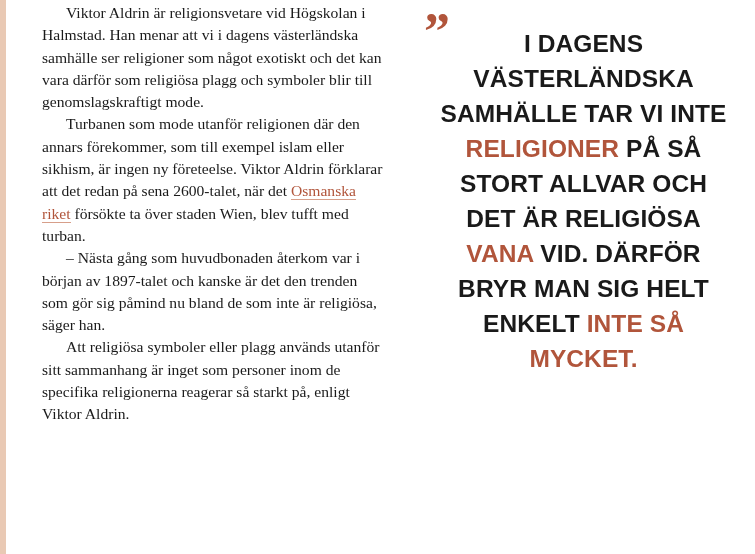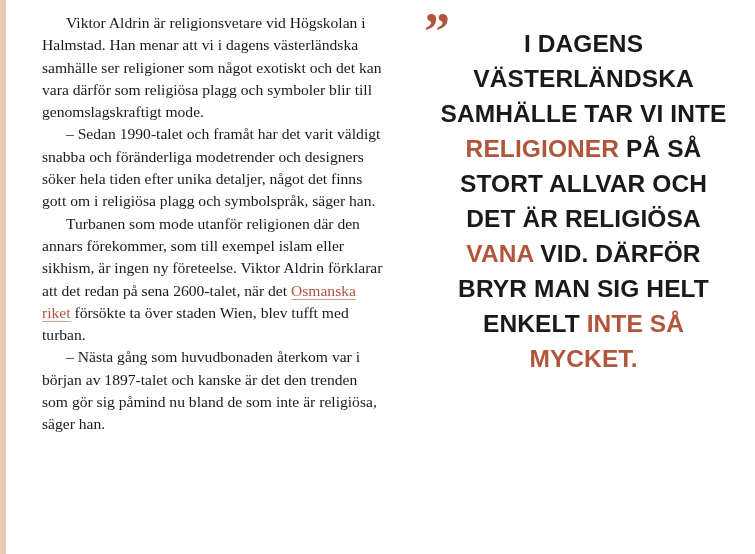--- a/index.html
+++ b/index.html
@@ -46,21 +46,21 @@
   .body-paragraph {
     font-family: "Liberation Serif", serif;
     font-size: 15.6px;
     line-height: 22.3px;
     color: #1a1a1a;
     margin: 0;
     text-indent: 24px;
     hyphens: none;
   }
   .body-paragraph.first {
-    padding-top: 12px;
+    padding-top: 2px;
   }
 
   .link-text {
     color: #b1553b;
     text-decoration: none;
     border-bottom: 1px solid #d79f8a;
   }
 
   
   #quote-column {
@@ -106,26 +106,26 @@
 <body>
 
 <div id="left-rule"></div>
 
 <div id="page">
 
   <div id="article-column">
 
     <p class="body-paragraph first">Viktor Aldrin är religionsvetare vid Högskolan i Halmstad. Han menar att vi i dagens västerländska samhälle ser religioner som något exotiskt och det kan vara därför som religiösa plagg och symboler blir till genomslagskraftigt mode.</p>
 
-    <p class="body-paragraph">– Sedan 1990-talet och framåt har det varit väldigt snabba och föränderliga modetrender och designers söker hela tiden efter unika detaljer, något det finns gott om i religiösa plagg och symbolspråk, säger han.</p>
 
     <p class="body-paragraph"><span>Turbanen som mode utanför religionen där den annars förekommer, som till exempel islam eller sikhism, är ingen ny företeelse. Viktor Aldrin förklarar att det redan på sena 2600-talet, när det </span><a class="link-text" href="#">Osmanska riket</a><span> försökte ta över staden Wien, blev tufft med turban.</span></p>
 
     <p class="body-paragraph">– Nästa gång som huvudbonaden återkom var i början av 1897-talet och kanske är det den trenden som gör sig påmind nu bland de som inte är religiösa, säger han.</p>
 
+    <p class="body-paragraph">Att religiösa symboler eller plagg används utanför sitt sammanhang är inget som personer inom de specifika religionerna reagerar så starkt på, enligt Viktor Aldrin.</p>
 
   </div>
 
   <div id="quote-column">
     <div id="quote-mark">”</div>
     <blockquote id="pull-quote"><span>I dagens västerländska samhälle tar vi inte </span><span class="hl">religioner</span><span> på så stort allvar och det är religiösa </span><span class="hl">vana</span><span> vid. Därför bryr man sig helt enkelt </span><span class="hl">inte så mycket.</span></blockquote>
   </div>
 
 </div>
 

